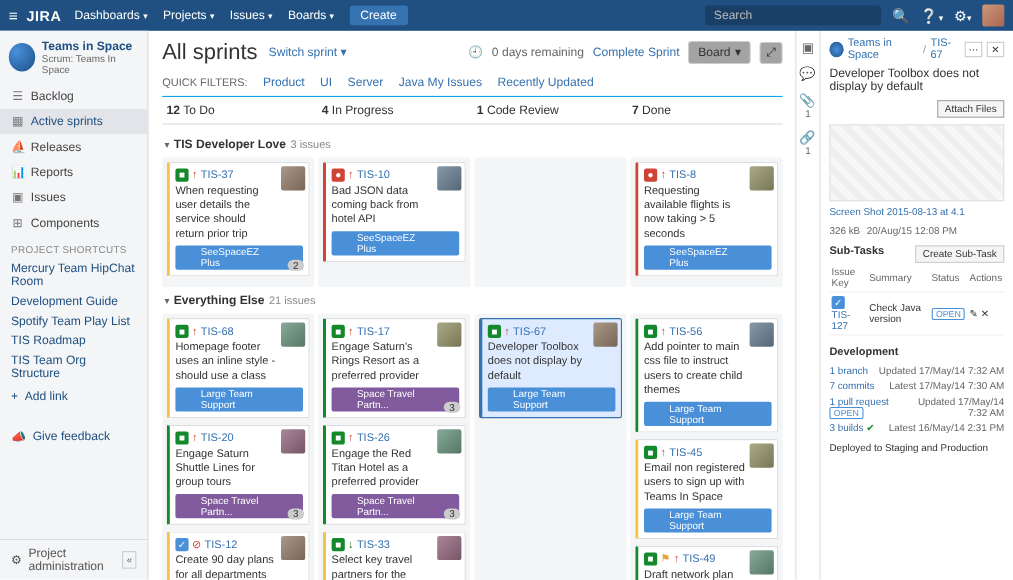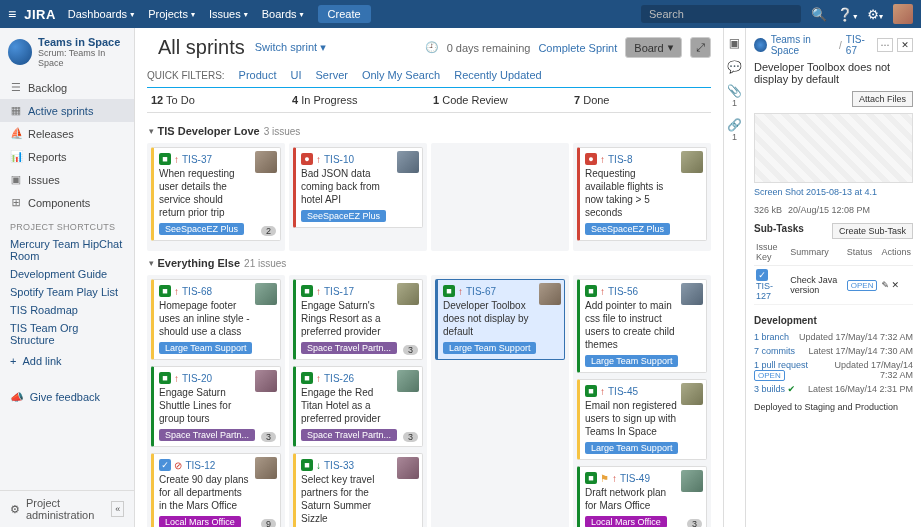--- a/index.html
+++ b/index.html
@@ -27,21 +27,21 @@
 .side-nav .nicon { width:12px; display:inline-block; text-align:center; color:#777; font-size:11px; }
 .side-section-title { padding:8px 10px 3px; font-size:9px; color:#888; text-transform:uppercase; letter-spacing:0.3px; }
 .side-link { padding:3px 10px; color:#205081; cursor:pointer; }
 .add-link { padding:6px 10px; color:#205081; cursor:pointer; display:flex; gap:6px; }
 .feedback { padding:10px; color:#205081; cursor:pointer; display:flex; gap:6px; margin-top:8px; }
 .sidebar .bottom { margin-top:auto; border-top:1px solid #ddd; padding:6px 10px; display:flex; align-items:center; gap:6px; color:#555; }
 .collapse-btn { margin-left:auto; border:1px solid #ccc; width:16px; height:16px; font-size:9px; display:flex; align-items:center; justify-content:center; cursor:pointer; }
 .main { flex:1; display:flex; overflow:hidden; }
 .board-area { flex:1; padding:8px 12px; overflow:auto; }
 .page-head { display:flex; align-items:center; gap:10px; }
-.page-title { font-size:20px; color:#333;margin-left:11px; }
+.page-title { font-size:20px; color:#333; }
 .switch-sprint { color:#3572b0; font-size:11px; cursor:pointer; }
 .head-right { margin-left:auto; display:flex; align-items:center; gap:8px; font-size:11px; }
 .remaining { color:#666; }
 .complete-link { color:#3572b0; cursor:pointer; }
 .board-btn { border:1px solid #ccc; padding:3px 8px; border-radius:3px; cursor:pointer; background:#a3a3a3; display:flex; gap:4px; align-items:center; }
 .filters { margin:10px 0 6px; display:flex; align-items:center; gap:14px; font-size:11px; }
 .filters .lbl { color:#666; font-size:10px; }
 .filters .flink { color:#3572b0; cursor:pointer; }
 .columns-head { display:flex; border-top:1px solid #0ea5e9; border-bottom:1px solid #ddd; margin-bottom:6px; }
 .col-h { width:146px; padding:6px 4px; font-size:11px; color:#333; }
@@ -61,21 +61,21 @@
 .type-icon { width:12px; height:12px; display:flex; align-items:center; justify-content:center; font-size:9px; color:#fff; border-radius:2px; }
 .type-story { background:#14892c; }
 .type-bug { background:#d04437; }
 .type-task { background:#4a90d9; }
 .prio { color:#d04437; font-size:10px; }
 .prio.down { color:#14892c; }
 .key { color:#3572b0; font-size:10px; cursor:pointer; }
 .card-avatar { width:22px; height:22px; background:linear-gradient(135deg,#a98,#765); border-radius:2px; position:absolute; top:3px; right:3px; }
 .card-avatar.a2{background:linear-gradient(135deg,#89a,#567);} .card-avatar.a3{background:linear-gradient(135deg,#aa8,#775);} .card-avatar.a4{background:linear-gradient(135deg,#8a9,#576);} .card-avatar.a5{background:linear-gradient(135deg,#a89,#756);}
 .summary { margin:2px 0 4px; color:#333; line-height:1.3; padding-right:24px; }
-.epic { display:inline-block; padding:1px 6px; border-radius:2px; font-size:9px; color:#fff; background:#815b9e; }
+.epic { display:inline-block; padding:1px 23px; border-radius:2px; font-size:9px; color:#fff; background:#815b9e; }
 .epic.blue{background:#4a90d9;} .epic.purple{background:#815b9e;} .epic.darkpurple{background:#a21caf;}
 .badge { position:absolute; bottom:4px; right:4px; background:#ccc; color:#333; font-size:9px; border-radius:8px; padding:0 5px; }
 .flag { color:#e8a33d; font-size:10px; }
 
 .detail-rail { width:22px; border-left:1px solid #ddd; display:flex; flex-direction:column; align-items:center; padding-top:8px; gap:10px; color:#666; }
 .detail-rail .ricon { font-size:12px; cursor:pointer; }
 .detail-rail .rcount { font-size:9px; }
 .detail-panel { width:176px; border-left:1px solid #ddd; padding:6px 8px; overflow:auto; font-size:10px; }
 .dp-head { display:flex; align-items:center; gap:4px; }
 .dp-proj-icon { width:14px; height:14px; background:radial-gradient(circle,#4a90d9,#1b4f8a); border-radius:50%; }
@@ -199,21 +199,21 @@
           <span class="complete-link">Complete Sprint</span>
           <span class="board-btn">
               <span>Board</span>
               <span class="caret">▾</span>
             </span>
           <span class="board-btn" style="padding:3px 5px">⤢</span>
         </div>
       </div>
       <div class="filters">
         <span class="lbl">QUICK FILTERS:</span>
-        <span id="filter-links"><span class="flink" style="margin-right: 14px;">Product</span><span class="flink" style="margin-right: 14px;">UI</span><span class="flink" style="margin-right: 14px;">Server</span><span class="flink" style="margin-right: 14px;">Only My Search</span><span class="flink" style="margin-right: 14px;">Recently Updated</span></span>
+        <span id="filter-links"><span class="flink" style="margin-right: 14px;">Product</span><span class="flink" style="margin-right: 14px;">UI</span><span class="flink" style="margin-right: 14px;">Server</span><span class="flink" style="margin-right: 14px;">Java My Issues</span><span class="flink" style="margin-right: 14px;">Recently Updated</span></span>
       </div>
       <div class="columns-head" id="col-head">
           <div class="col-h"><span class="count">12</span> To Do</div>
           <div class="col-h"><span class="count">4</span> In Progress</div>
           <div class="col-h"><span class="count">1</span> Code Review</div>
           <div class="col-h"><span class="count">7</span> Done</div>
         </div>
       <div id="swimlanes">
           <div class="swimlane-title">
             <span class="disclose">▾</span> 

